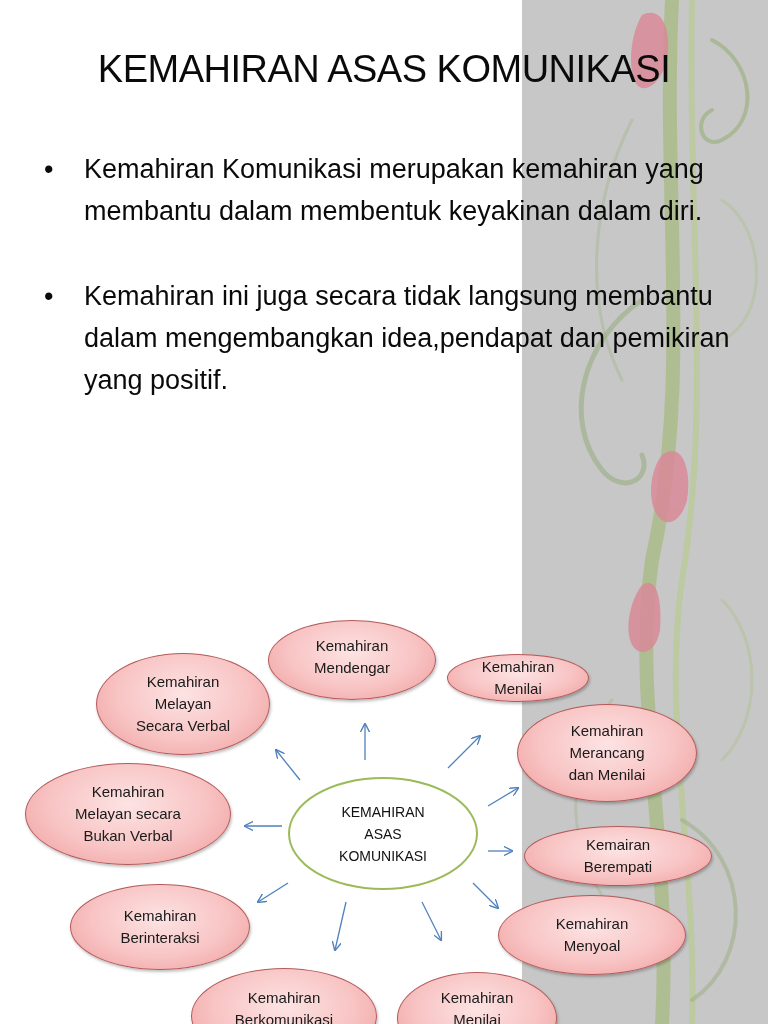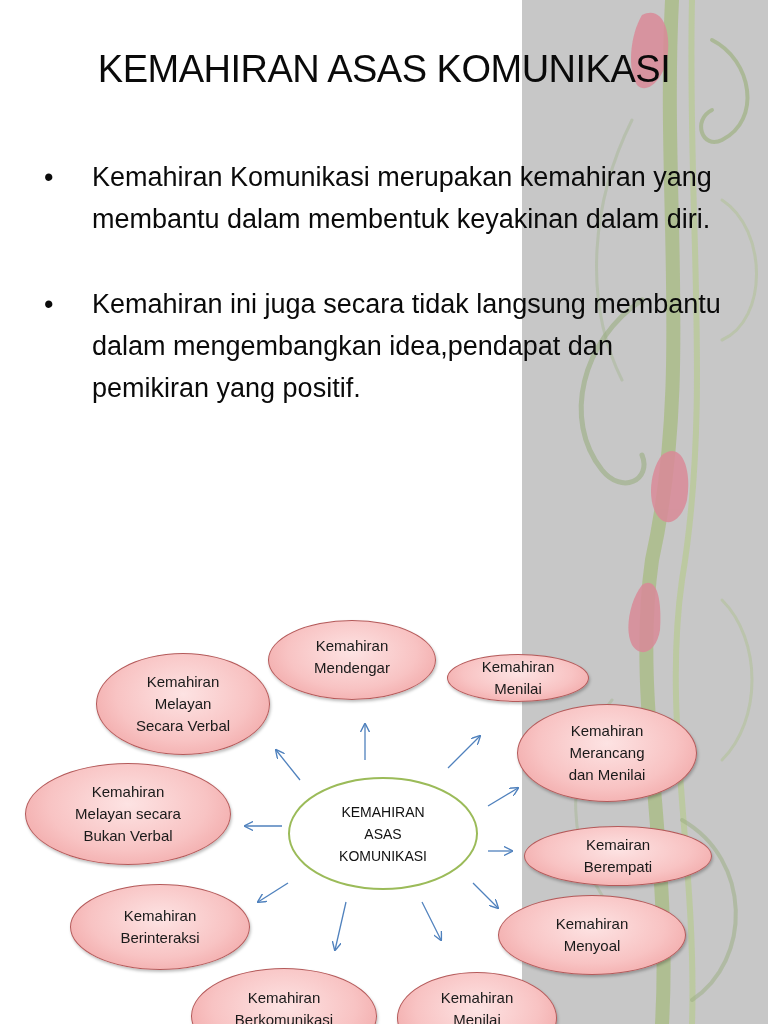--- a/index.html
+++ b/index.html
@@ -3,21 +3,21 @@
 <meta charset="utf-8">
 <style>
   html, body { margin:0; padding:0; }
   body { width:768px; height:1024px; position:relative; overflow:hidden; background:#ffffff; font-family:"Liberation Sans", sans-serif; }
   .panel { position:absolute; left:522px; top:0; width:246px; height:1024px; background:#c7c7c7; overflow:hidden; }
   .panel svg { position:absolute; left:0; top:0; }
   .title { position:absolute; left:0; top:48px; width:768px; text-align:center; font-size:38px; color:#0a0a0a; letter-spacing:-0.5px; z-index:2; }
   .bullets { position:absolute; left:44px; top:140px; width:700px; z-index:2; }
   .bullet { position:relative; padding-left:32px; font-size:27px; line-height:42px; color:#0a0a0a; margin-bottom:43px; }
   .bullet .dot { position:absolute; left:0; top:0; }
-  .bullet p { margin:16px; }
+  .bullet p { margin:8px; }
   .diagram { position:absolute; left:0; top:600px; width:768px; height:424px; z-index:3; }
   .node { position:absolute; border-radius:50%; background:radial-gradient(ellipse at 50% 40%, #fde3e3 0%, #f8c3c3 55%, #ee9a9a 100%); border:1.5px solid #b45a5a; box-shadow:1px 2px 3px rgba(0,0,0,0.25); display:flex; align-items:center; justify-content:center; text-align:center; font-size:15px; line-height:22px; color:#1a1a1a; box-sizing:border-box; }
   .node span { display:block; white-space:pre-line; }
   .center { position:absolute; border-radius:50%; border:2.5px solid #9bbb59; background:#ffffff; display:flex; align-items:center; justify-content:center; text-align:center; font-size:14px; line-height:22px; color:#111; box-sizing:border-box; }
   .center span { white-space:pre-line; }
   .arrows { position:absolute; left:0; top:0; }
 </style>
 </head>
 <body>
 

